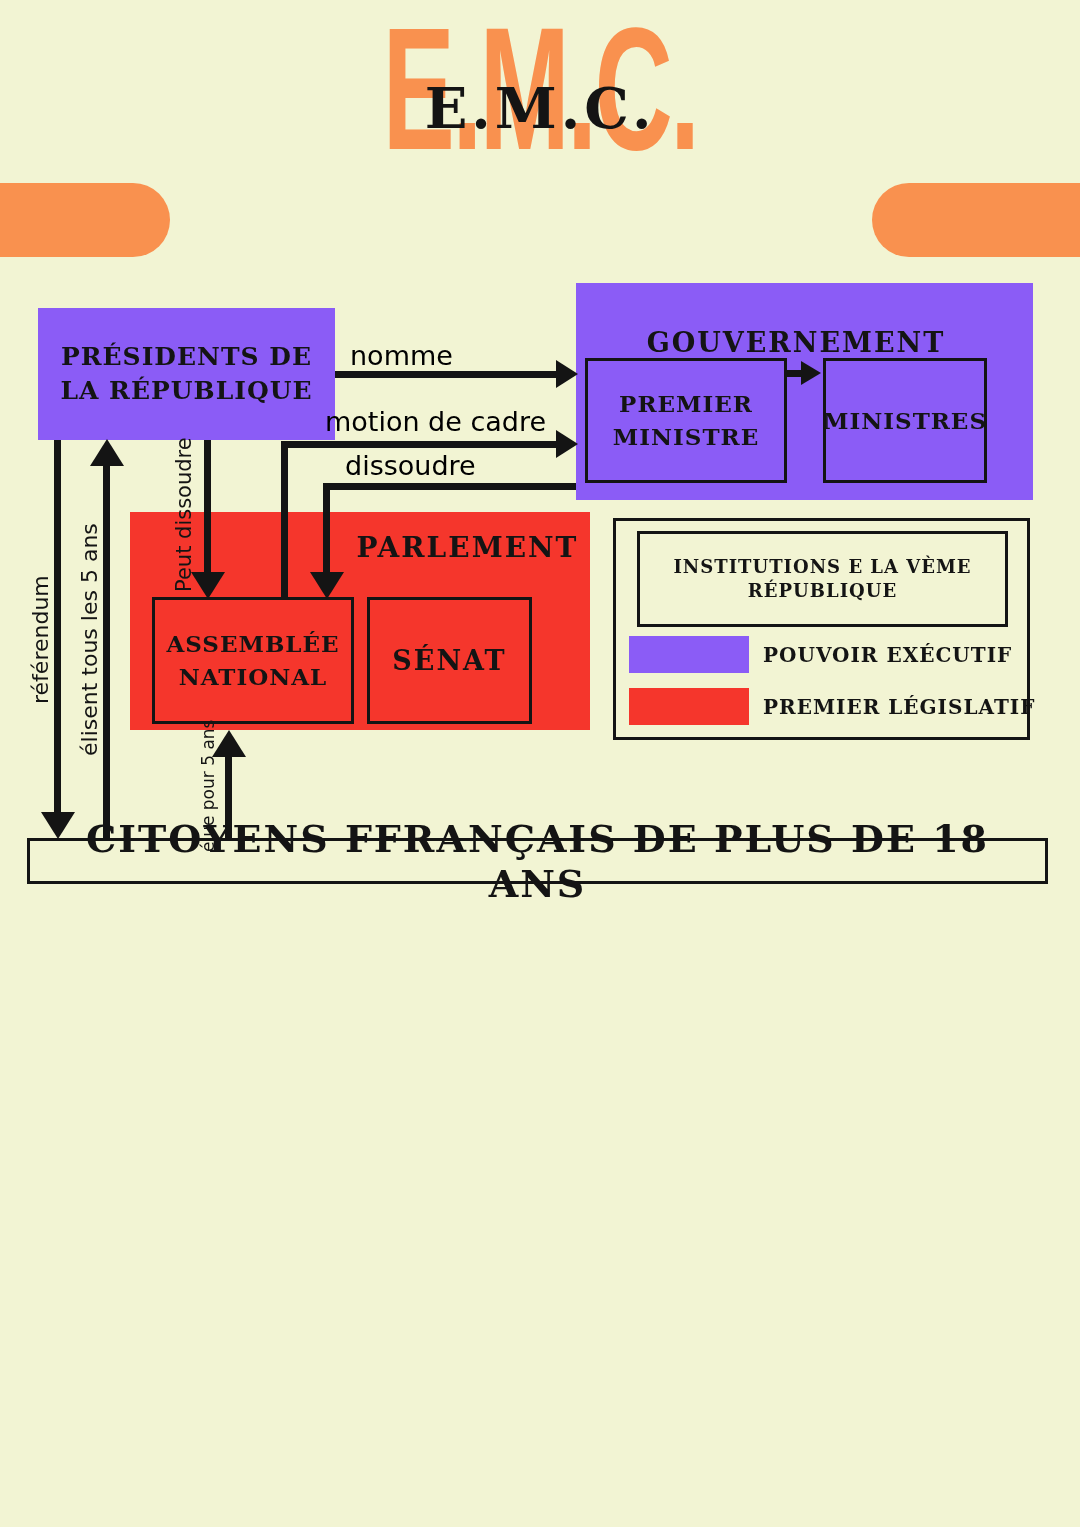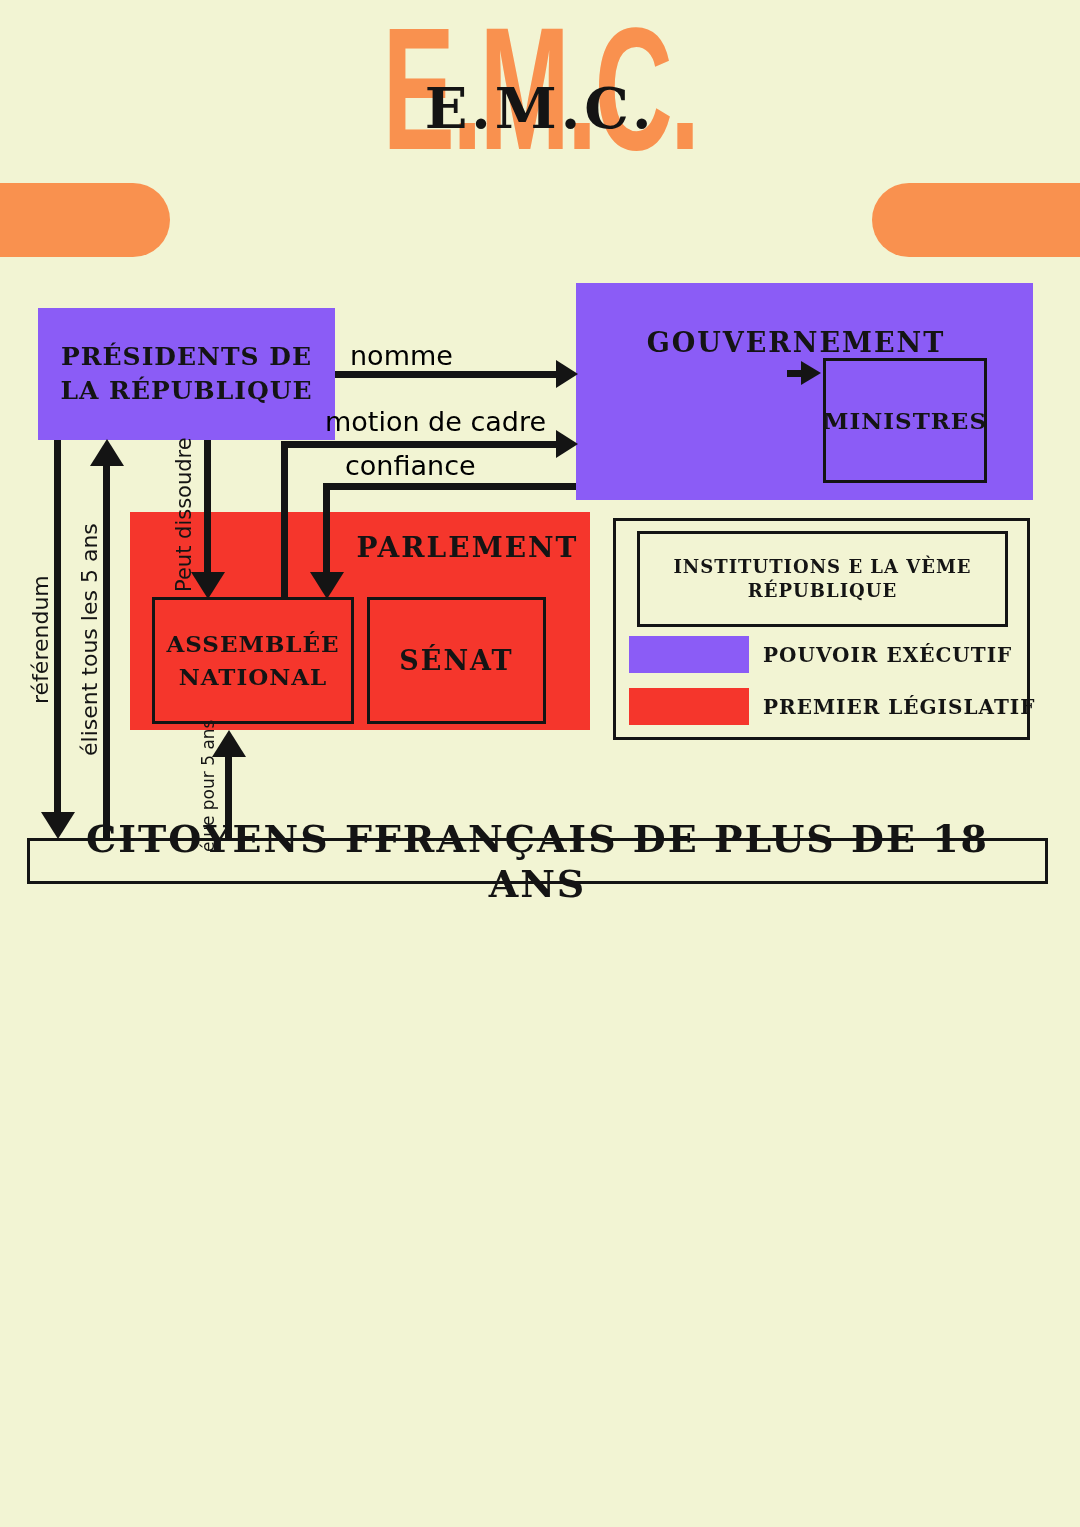--- a/index.html
+++ b/index.html
@@ -40,21 +40,21 @@
   .bordered{border:3px solid #141414;}
   .flex-c{display:flex;align-items:center;justify-content:center;text-align:center;}
   .box-president{left:38px;top:308px;width:297px;height:132px;font-size:25px;letter-spacing:1px;line-height:1.35;padding:0 6px;box-sizing:border-box;}
   .box-gouv{left:576px;top:283px;width:457px;height:217px;}
   .gouv-title{left:576px;top:299px;width:440px;text-align:center;font-size:27px;letter-spacing:2px;margin-top:28px;}
   .box-pm{left:585px;top:358px;width:202px;height:125px;font-size:23px;letter-spacing:1px;line-height:1.4;box-sizing:border-box;}
   .box-ministres{left:823px;top:358px;width:164px;height:125px;font-size:23px;letter-spacing:1px;box-sizing:border-box;}
   .box-parlement{left:130px;top:512px;width:460px;height:218px;}
   .parlement-title{left:350px;top:531px;width:235px;text-align:center;font-size:28px;letter-spacing:2px;}
   .box-assemblee{left:152px;top:597px;width:202px;height:127px;font-size:23px;letter-spacing:1px;line-height:1.4;box-sizing:border-box;}
-  .box-senat{left:367px;top:597px;width:179px;height:127px;font-size:27px;letter-spacing:2px;box-sizing:border-box;}
+  .box-senat{left:367px;top:597px;width:165px;height:127px;font-size:27px;letter-spacing:2px;box-sizing:border-box;}
   .box-citoyens{left:27px;top:838px;width:1021px;height:46px;font-size:38px;letter-spacing:2px;box-sizing:border-box;}
   
   .legend-box{left:613px;top:518px;width:417px;height:222px;box-sizing:border-box;}
   .legend-title-box{left:637px;top:531px;width:371px;height:96px;font-size:18px;letter-spacing:1px;line-height:1.35;box-sizing:border-box;padding:0 10px;}
   .swatch{width:120px;height:37px;}
   .swatch-exec{left:629px;top:636px;}
   .swatch-leg{left:629px;top:688px;}
   .legend-label{height:37px;display:flex;align-items:center;font-size:20px;letter-spacing:1px;}
   .legend-label-exec{left:763px;top:636px;}
   .legend-label-leg{left:763px;top:688px;}
@@ -80,20 +80,21 @@
   <div class="pill pill-left"></div>
   <div class="pill pill-right"></div>
 
   <div class="emc-big serif">E.M.C.</div>
   <div class="emc-small serif">E.M.C.</div>
 
   <div class="abs green-fill flex-c serif box-president">PRÉSIDENTS DE LA RÉPUBLIQUE</div>
 
   <div class="abs green-fill box-gouv"></div>
   <div class="abs serif gouv-title">GOUVERNEMENT</div>
+  <div class="abs green-fill bordered flex-c serif box-pm">PREMIER MINISTRE</div>
   <div class="abs green-fill bordered flex-c serif box-ministres">MINISTRES</div>
 
   <div class="line" style="left:787px;top:370px;width:20px;height:7px;"></div>
   <div class="ah ah-right-sm" style="left:801px;top:361px;"></div>
 
   <div class="abs red-fill box-parlement"></div>
   <div class="abs serif parlement-title">PARLEMENT</div>
   <div class="abs red-fill bordered flex-c serif box-assemblee">ASSEMBLÉE NATIONAL</div>
   <div class="abs red-fill bordered flex-c serif box-senat">SÉNAT</div>
 
@@ -111,21 +112,21 @@
   <div class="arrow-label sans" style="left:350px;top:340px;width:205px;">nomme</div>
 
   <div class="line" style="left:281px;top:441px;width:7px;height:156px;"></div>
   <div class="line" style="left:281px;top:441px;width:277px;height:7px;"></div>
   <div class="ah ah-right" style="left:556px;top:430px;"></div>
   <div class="arrow-label sans" style="left:325px;top:406px;width:245px;">motion de cadre</div>
 
   <div class="line" style="left:323px;top:483px;width:253px;height:7px;"></div>
   <div class="line" style="left:323px;top:483px;width:7px;height:91px;"></div>
   <div class="ah ah-down" style="left:310px;top:572px;"></div>
-  <div class="arrow-label sans" style="left:345px;top:450px;width:170px;">confiance</div>
+  <div class="arrow-label sans" style="left:345px;top:450px;width:170px;">dissoudre</div>
 
   <div class="line" style="left:204px;top:440px;width:7px;height:134px;"></div>
   <div class="ah ah-down" style="left:191px;top:572px;"></div>
   <div class="v-label sans" style="left:170px;top:442px;width:28px;height:145px;">Peut dissoudre</div>
 
   <div class="line" style="left:54px;top:440px;width:7px;height:376px;"></div>
   <div class="ah ah-down" style="left:41px;top:812px;"></div>
   <div class="v-label sans" style="left:26px;top:500px;width:28px;height:280px;font-size:22px;">référendum</div>
 
   <div class="line" style="left:103px;top:464px;width:7px;height:374px;"></div>

